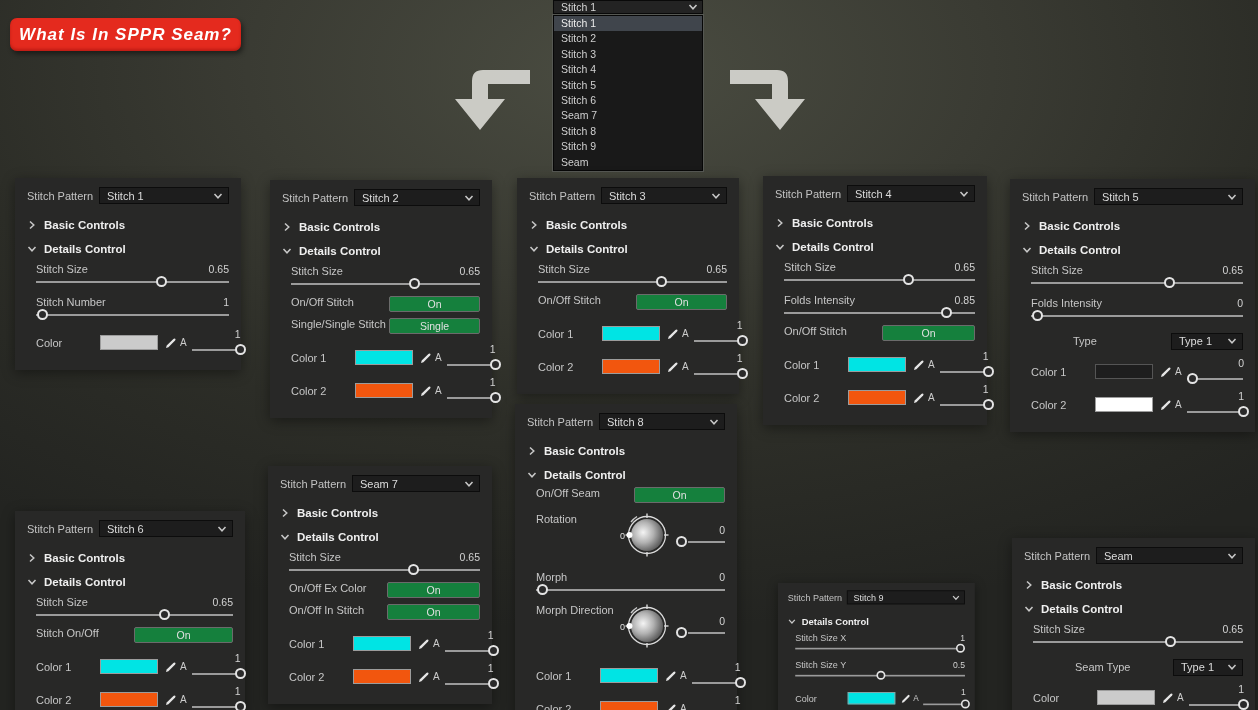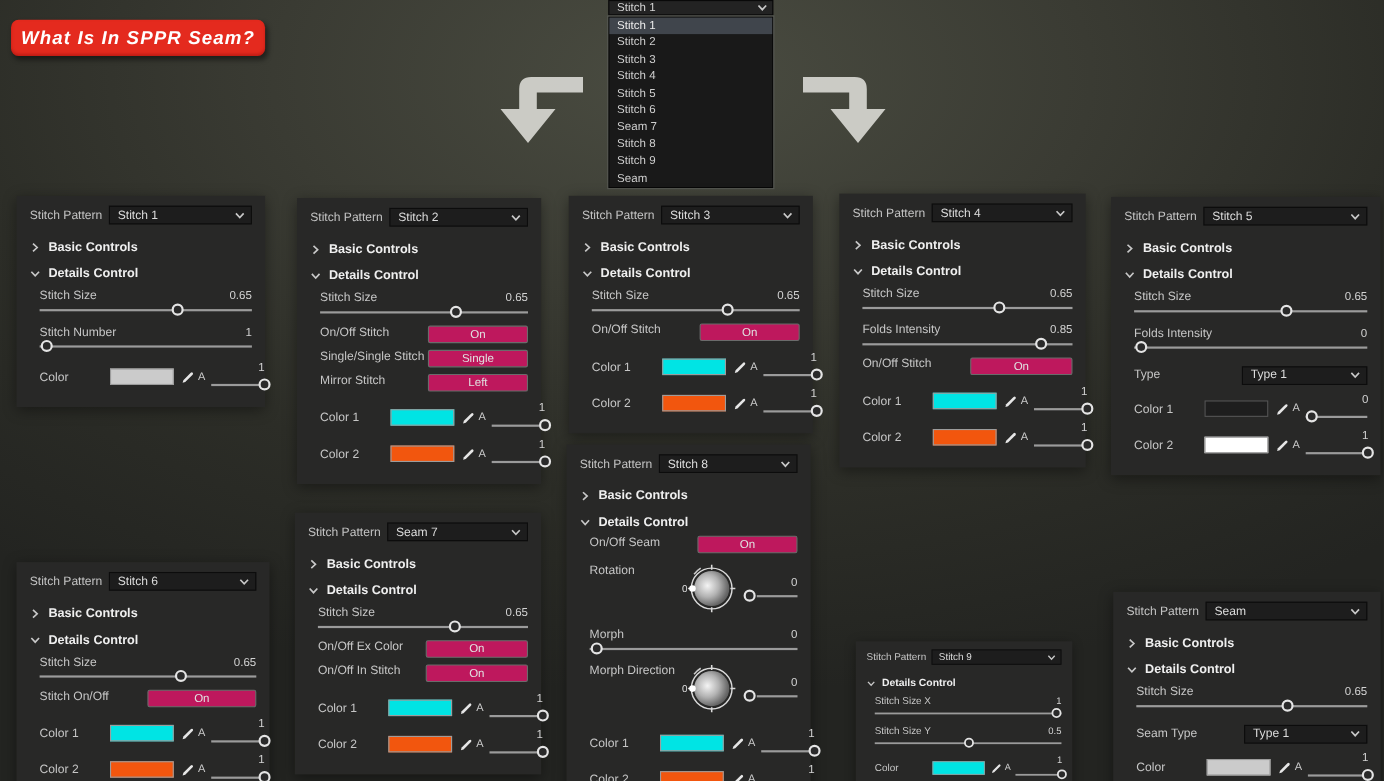--- a/index.html
+++ b/index.html
@@ -66,25 +66,25 @@
   .param-top .val { font-size:10.5px; color:#d2d2d2; }
   .trackwrap { position:relative; height:11px; }
   .track { position:absolute; left:0; right:0; top:5px; height:2px; background:#9b9b9b; }
   .handle {
     position:absolute; top:0; width:11px; height:11px; margin-left:-5px;
     border:2px solid #e4e4e4; border-radius:50%; background:#2a2a2a;
   }
   .toggle-row { display:flex; align-items:flex-start; height:22px; }
   .toggle-row .lbl { flex:0 0 98px; font-size:11px; color:#c6c6c6; white-space:nowrap; }
   .btn {
-    flex:1; height:16px; background:#be185d; border:1px solid #6b6b6b;
+    flex:1; height:16px; background:#15803d; border:1px solid #6b6b6b;
     border-radius:2px; color:#e0e0e0; font-size:10.5px;
     display:flex; align-items:center; justify-content:center;
   }
-  .dd-row { display:flex; align-items:center; height:26px; }
+  .dd-row { display:flex; align-items:center; height:26px;margin-left:42px; }
   .dd-row .lbl { flex:0 0 98px; font-size:11px; color:#c6c6c6; white-space:nowrap; }
   .color-row { display:flex; align-items:center; height:31px; margin-top:2px; }
   .color-row .lbl { flex:0 0 64px; font-size:11px; color:#c6c6c6; white-space:nowrap; }
   .swatch { width:58px; height:15px; border:1px solid #9c9c9c; flex:none; }
   .eyed { margin:0 3px 0 7px; flex:none; }
   .alpha-a { font-size:10px; color:#cccccc; margin-right:5px; flex:none; }
   .alpha { position:relative; flex:1; height:26px; min-width:48px; }
   .alpha .aval { position:absolute; right:-1px; top:-2px; font-size:10.5px; color:#d2d2d2; }
   .alpha .trackwrap { position:absolute; left:0; right:0; bottom:1px; }
   .sphere-row { position:relative; display:flex; height:56px; margin:2px 0; }
@@ -237,24 +237,20 @@
             </div>
           </div>
           <div class="toggle-row">
             <span class="lbl">On/Off Stitch</span>
             <div class="btn">On</div>
           </div>
           <div class="toggle-row">
             <span class="lbl">Single/Single Stitch</span>
             <div class="btn">Single</div>
           </div>
-          <div class="toggle-row">
-            <span class="lbl">Mirror Stitch</span>
-            <div class="btn">Left</div>
-          </div>
           <div class="color-row">
             <span class="lbl">Color 1</span>
             <div class="swatch" style="background: rgb(0, 228, 228);"></div>
             <svg class="eyed" width="12" height="12" viewBox="0 0 12 12">
               <path d="M1 11 L1.7 8.6 L8.4 1.9 Q9.4 1 10.2 1.8 Q11 2.6 10.1 3.6 L3.4 10.3 Z" fill="#e6e6e6"></path>
             </svg>
             <span class="alpha-a">A</span>
             <div class="alpha">
               <span class="aval">1</span>
               <div class="trackwrap">

